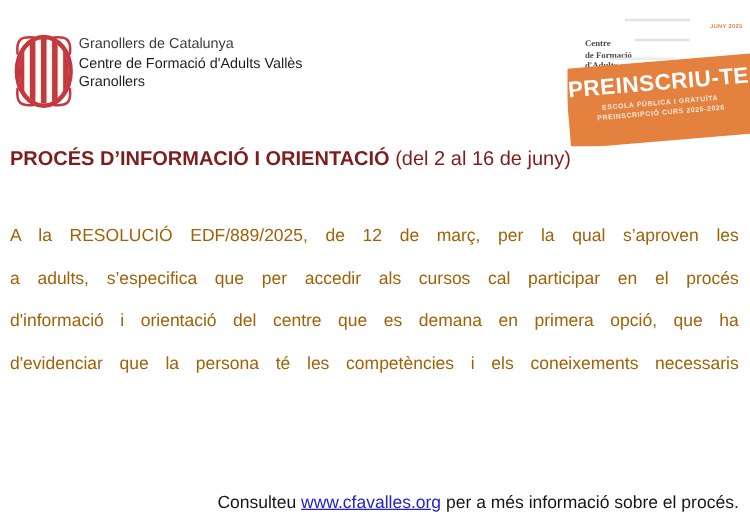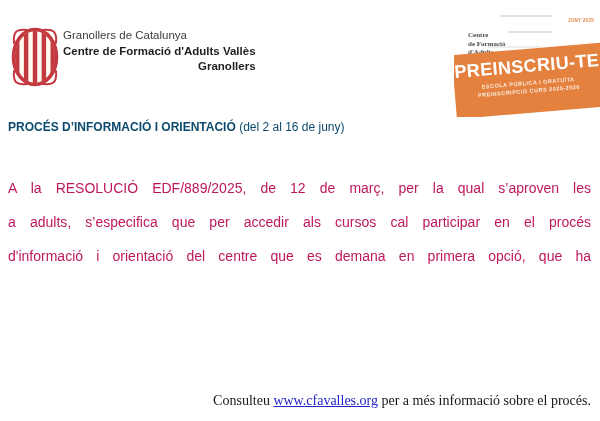--- a/index.html
+++ b/index.html
@@ -5,21 +5,21 @@
   html,body { margin:0; padding:0; }
   body {
     width:600px; height:421px; background:#ffffff; position:relative;
     overflow:hidden; font-family:"Liberation Sans", sans-serif; color:#1a1a1a;
   }
 
   
   .letterhead-logo { position:absolute; left:10px; top:26px; width:50px; height:62px; }
   .letterhead-text { position:absolute; left:63px; top:28px; font-size:11.5px; line-height:15.5px; color:#3d3d3d; }
   .letterhead-text .lh-line { white-space:nowrap; }
-  .letterhead-text .bold { font-weight:bold; color:#1f1f1f;text-align:right; }
+  .letterhead-text .bold { font-weight:normal; color:#1f1f1f; }
 
   
   .poster { position:absolute; top:4px; right:0; width:146px; height:113px; background:#fff; overflow:hidden; }
   .poster-school {
     position:absolute; left:14px; top:7px;
     font-family:"Liberation Serif", serif; font-weight:bold;
     font-size:7px; line-height:8.5px; color:#4a4a4a;margin-top:20px;
   }
   .poster-texture { position:absolute; height:2px; background:#e2e2e2; }
   .pt1 { left:46px; top:11px; width:52px; }
@@ -32,33 +32,33 @@
   .poster-banner {
     position:absolute; left:0; top:44px; width:170px; height:64px;
     background:#E5813E; transform:rotate(-4.8deg); transform-origin:50% 50%;
     text-align:center; color:#ffffff; padding-right:22px; box-sizing:border-box;
   }
   .banner-title { margin-top:7px; font-size:18px; font-weight:bold; letter-spacing:0.4px; white-space:nowrap; }
   .banner-sub { font-size:5.5px; font-weight:bold; color:rgba(255,255,255,0.82); letter-spacing:0.5px; line-height:7.5px; }
   .banner-sub.first { margin-top:3px; }
 
   
-  .doc-heading { position:absolute; left:8px; top:117px; width:584px; font-size:12px; line-height:21.5px; color:#0c4a6e; }
+  .doc-heading { position:absolute; left:8px; top:117px; width:584px; font-size:16px; line-height:21.5px; color:#7f1d1d; }
   .doc-heading .h-bold { font-weight:bold; }
 
   
-  .doc-body { position:absolute; left:8px; top:171px; width:583px; font-size:14px; color:#be185d; }
+  .doc-body { position:absolute; left:8px; top:171px; width:583px; font-size:14px; color:#a16207; }
   .doc-line { height:34px; line-height:34px; text-align:justify; overflow:hidden; white-space:nowrap; }
   .doc-line.j { text-align-last:justify; }
   .doc-line b { font-weight:normal; }
 
   
   .doc-footer {
     position:absolute; left:8px; right:9px; top:386px; height:30px; line-height:30px;
-    text-align:right; font-size:14px; color:#161616; white-space:nowrap;font-family:Liberation Serif, serif;
+    text-align:right; font-size:14px; color:#161616; white-space:nowrap;
   }
   .doc-footer a { color:#2323CC; text-decoration:underline; cursor:pointer; }
 </style>
 </head>
 <body>
 
 <div class="letterhead-logo">
   <svg width="50" height="62" viewBox="0 0 50 62" xmlns="http://www.w3.org/2000/svg">
     <g stroke="#C4383F" stroke-width="2" fill="none" stroke-linecap="round">
       <path d="M4,17 C3,6 6,3 17,4"></path>
@@ -109,17 +109,18 @@
 <div class="doc-heading">
   <div>
     <span class="h-bold">PROCÉS D’INFORMACIÓ I ORIENTACIÓ</span><span> (del 2 al 16 de juny)</span>
   </div>
 </div>
 
 <div class="doc-body">
     <div class="doc-line j"><span>A la RESOLUCIÓ EDF/889/2025, de 12 de març, per la qual s’aproven les</span></div>
     <div class="doc-line j"><span>a adults, s’especifica que per accedir als cursos </span><b>cal participar en el procés</b></div>
     <div class="doc-line j"><b>d'informació i orientació del centre que es demana en primera opció</b><span>, que ha</span></div>
+    <div class="doc-line j"><span>d'evidenciar que la persona té les competències i els coneixements necessaris</span></div>
   </div>
 
 <div class="doc-footer">
   <span>Consulteu </span><a href="#">www.cfavalles.org</a><span> per a més informació sobre el procés.</span>
 </div>
 
 </body></html>

